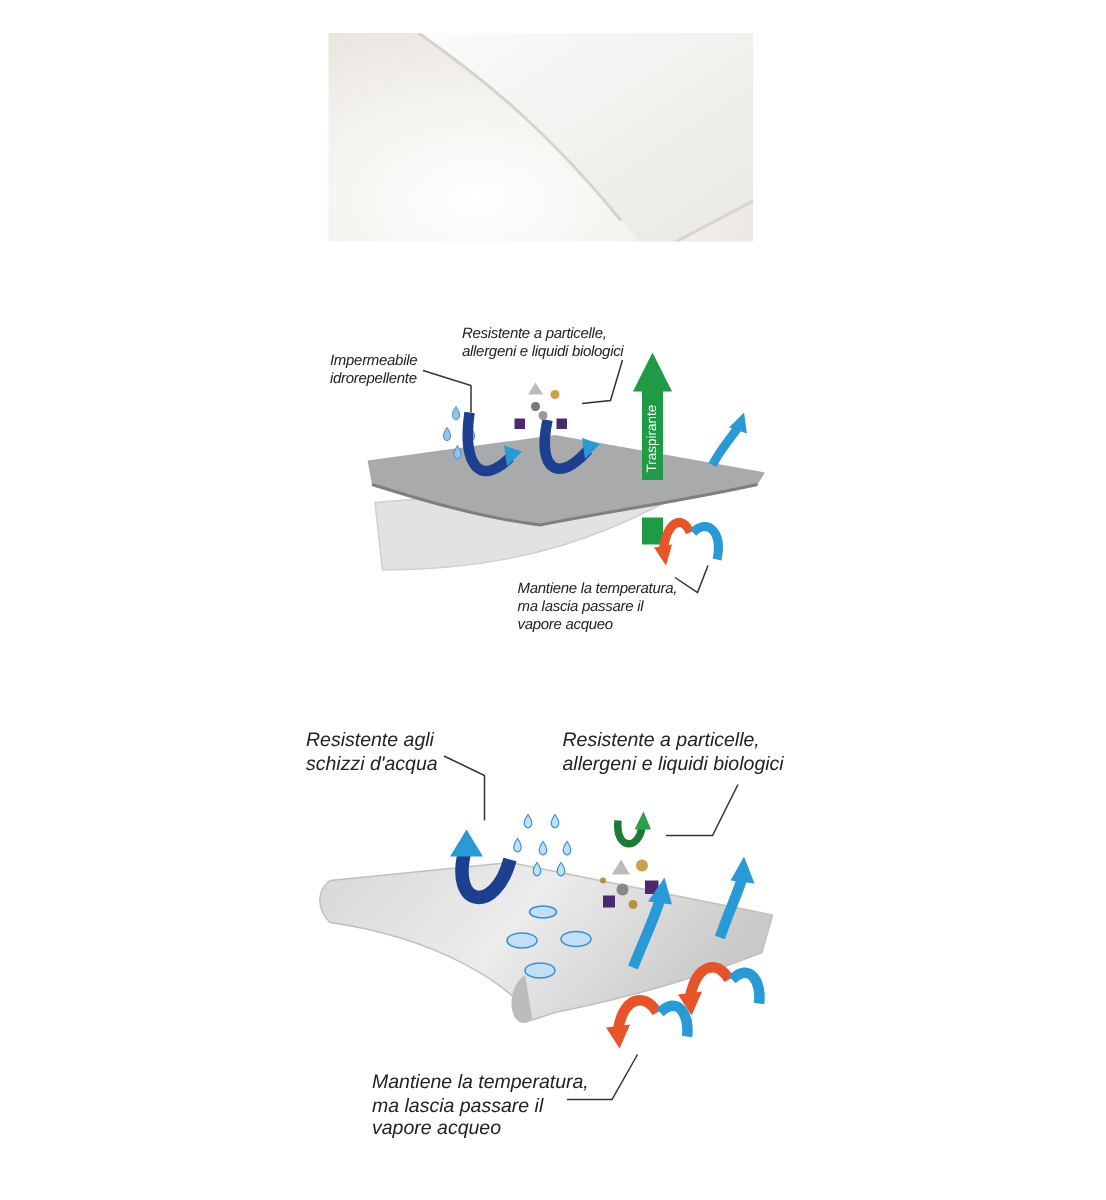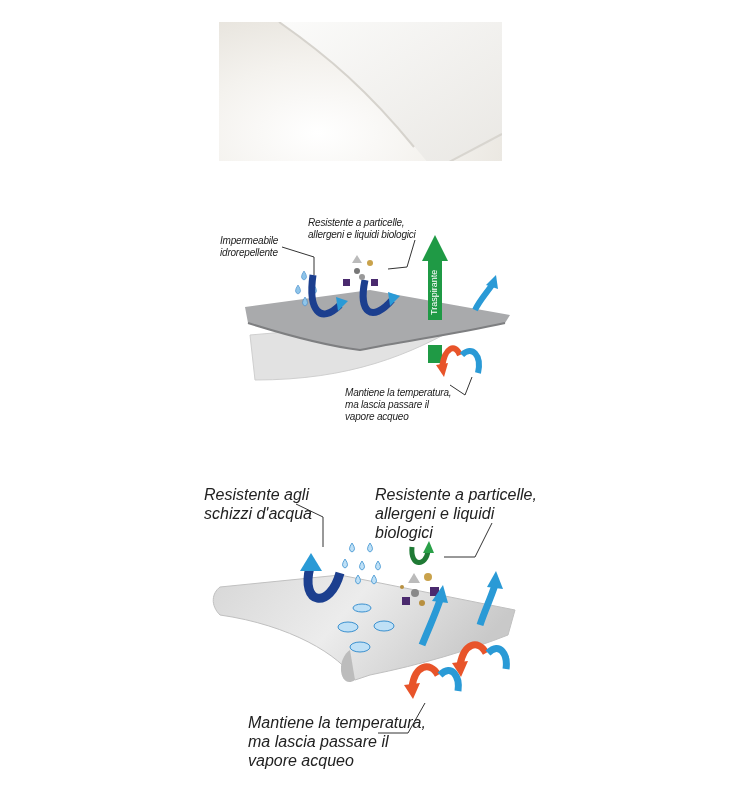--- a/index.html
+++ b/index.html
@@ -4,21 +4,21 @@
 <style>
   html, body { margin: 0; padding: 0; background: #ffffff; }
   body { width: 737px; height: 800px; position: relative; overflow: hidden; font-family: "Liberation Sans", sans-serif; }
   .pillow { position: absolute; left: 219px; top: 22px; width: 283px; height: 139px;
     background: radial-gradient(ellipse at 35% 80%, #ffffff 0%, #f4f2ee 45%, #e2ded6 100%); overflow: hidden; }
   .pillow svg { position: absolute; left: 0; top: 0; }
   .diagram { position: absolute; }
   .diagram svg { position: absolute; left: 0; top: 0; }
   .lbl { position: absolute; color: #222; line-height: 1.2; white-space: pre-line; font-style: italic; }
   .lbl.small { font-size: 10px; letter-spacing: -0.2px; }
-  .lbl.large { font-size: 16px; }
+  .lbl.large { font-size: 13px; }
   .vert { position: absolute; color: #fff; font-size: 9px; transform: rotate(-90deg); transform-origin: left top; white-space: nowrap; }
 </style>
 </head>
 <body>
 
 <div class="pillow">
   <svg width="283" height="139" viewBox="0 0 283 139">
     <defs>
       <linearGradient id="pg" x1="0" y1="0" x2="1" y2="1">
         <stop offset="0" stop-color="#fbfbfa"></stop>

